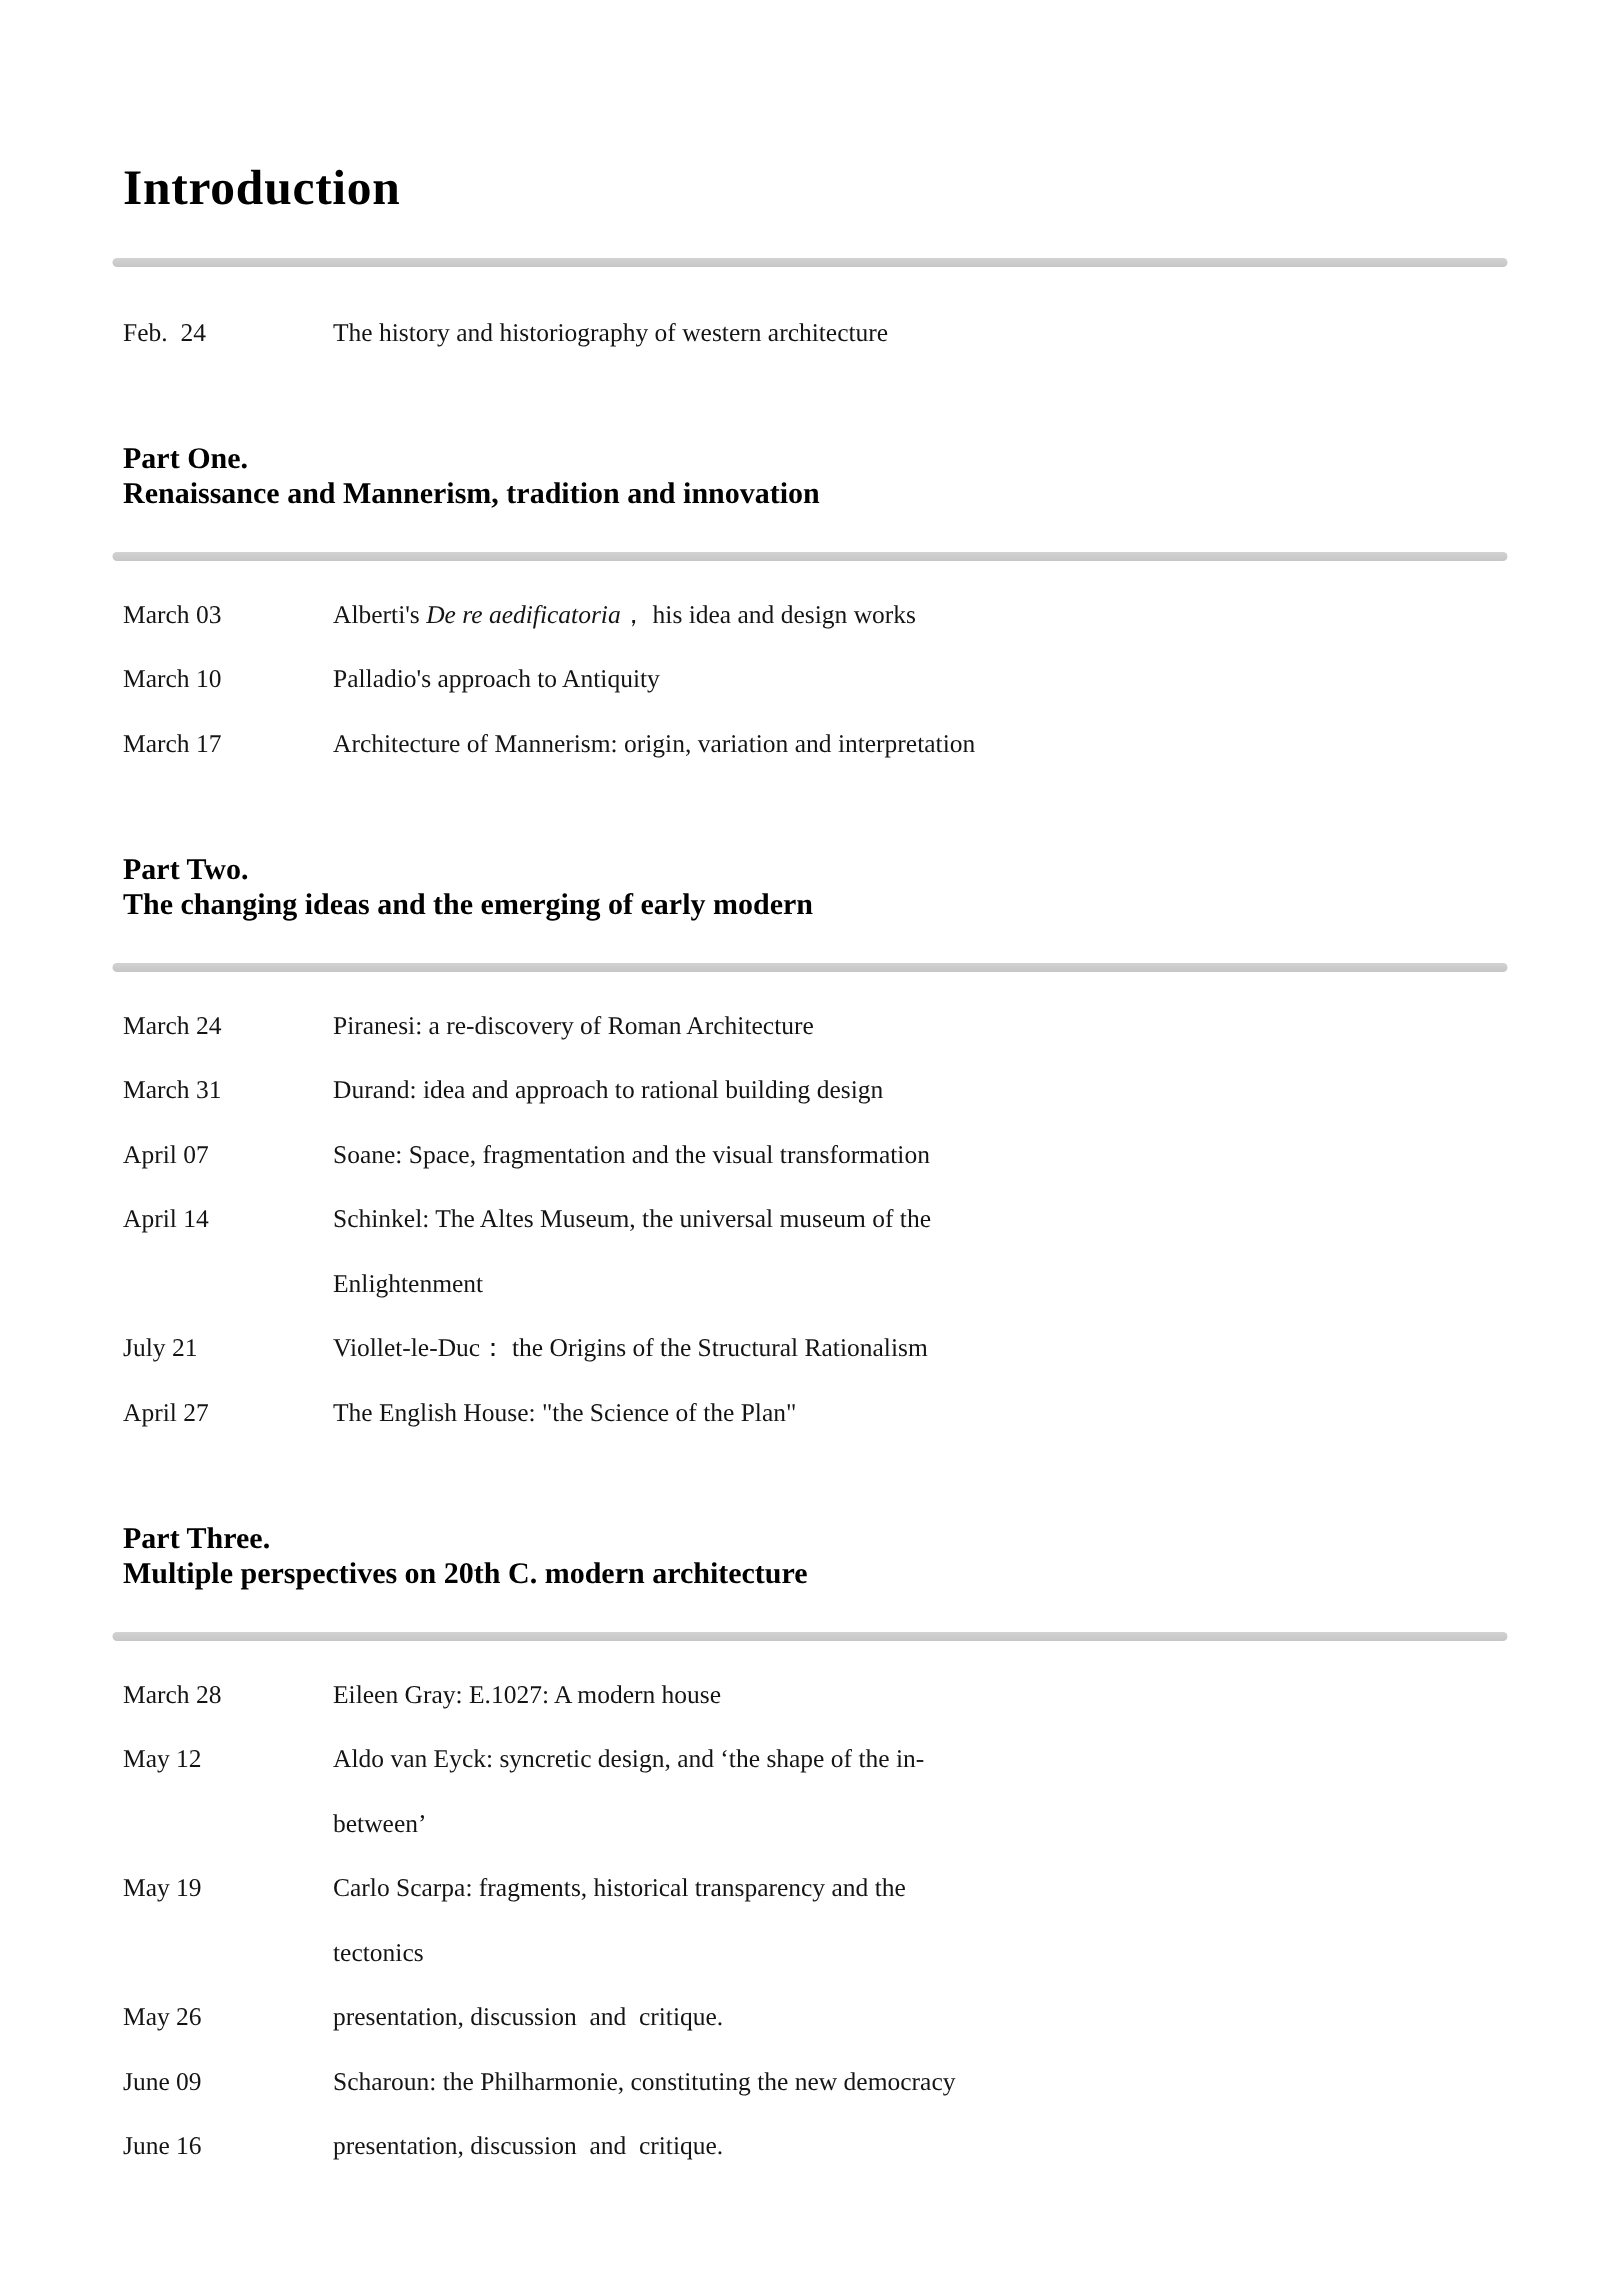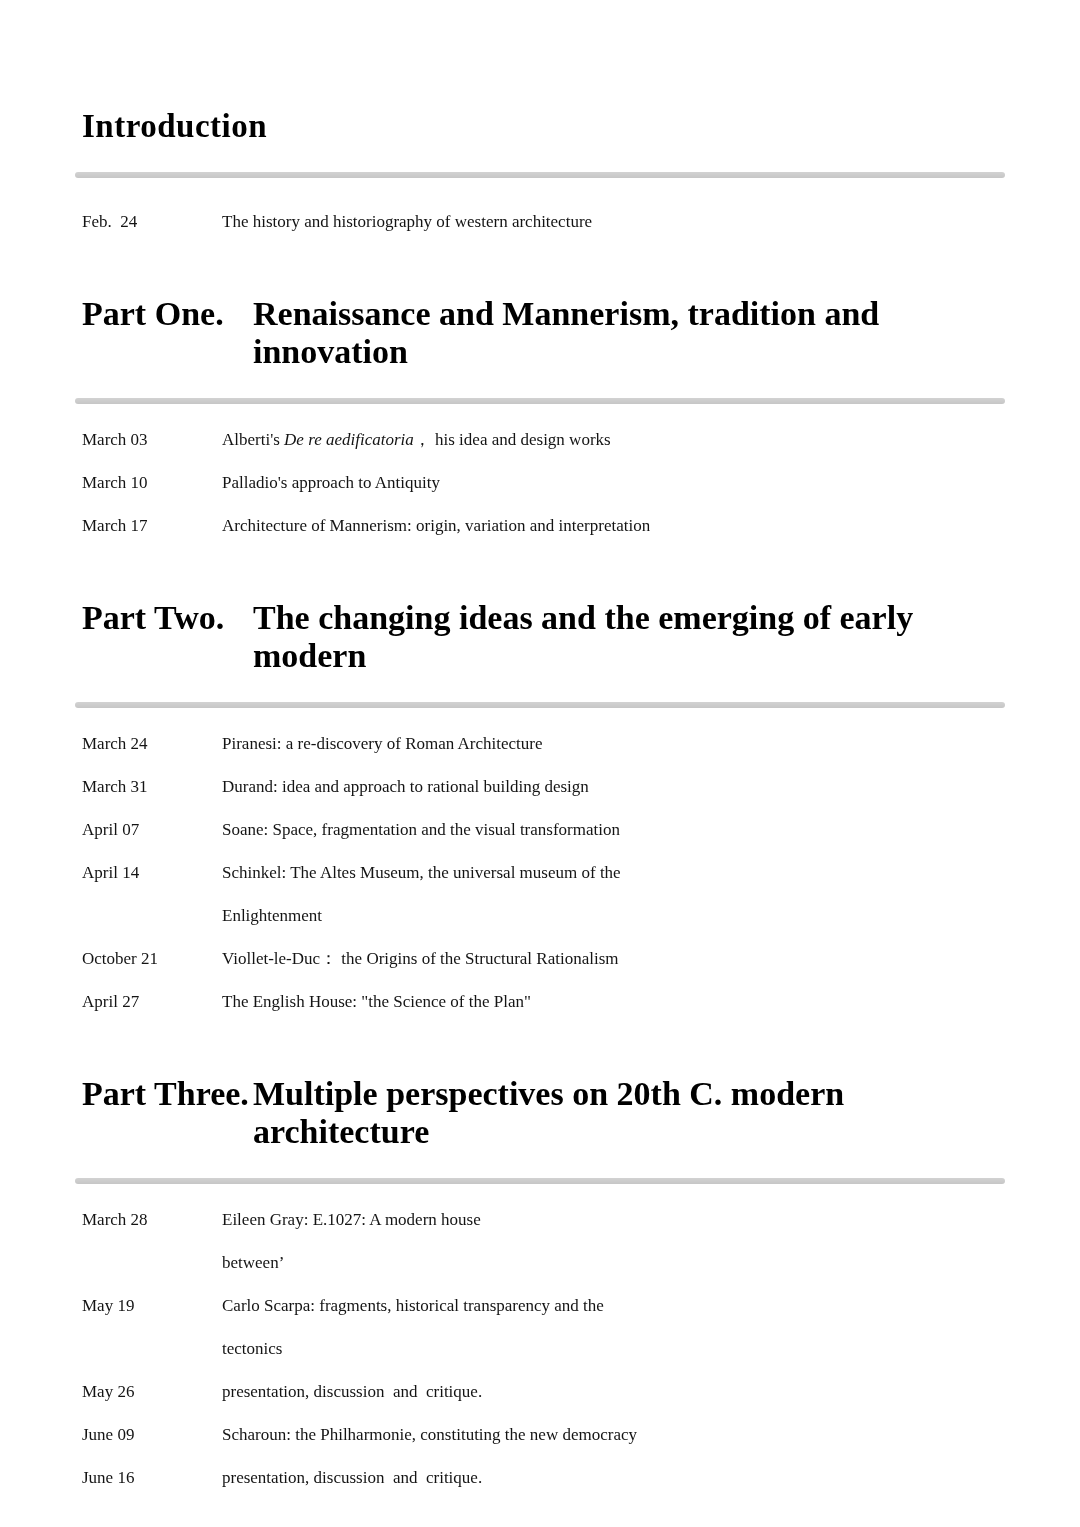--- a/index.html
+++ b/index.html
@@ -38,23 +38,24 @@
     flex: none;
     width: 140px;
     white-space: pre;
   }
   .txt { white-space: pre-wrap; }
   .txt em { font-style: italic; }
 
   .part-heading {
     display: flex;
     margin: 52px 0 0 7px;
-    font-size: 34px;
+    font-size: 20px;
     font-weight: 700;
     color: #000;
+    flex-direction: column;
   }
   .part-label { flex: none; width: 171px; white-space: pre; }
 
   .intro-rows { margin-top: 22px; }
 </style>
 </head>
 <body>
 
 <div class="page">
 
@@ -109,38 +110,42 @@
     </div>
     <div class="row">
       <span class="date">April 14</span>
       <span class="txt">Schinkel: The Altes Museum, the universal museum of the</span>
     </div>
     <div class="row">
       <span class="date"></span>
       <span class="txt">Enlightenment</span>
     </div>
     <div class="row">
-      <span class="date">October 21</span>
+      <span class="date">July 21</span>
       <span class="txt">Viollet-le-Duc： the Origins of the Structural Rationalism</span>
     </div>
     <div class="row">
       <span class="date">April 27</span>
       <span class="txt">The English House: "the Science of the Plan"</span>
     </div>
   </div>
 
   <div class="part-heading">
     <span class="part-label">Part Three.</span>
     <span class="part-title">Multiple perspectives on 20th C. modern architecture</span>
   </div>
   <div class="divider"></div>
   <div class="rows">
     <div class="row">
       <span class="date">March 28</span>
       <span class="txt">Eileen Gray: E.1027: A modern house</span>
+    </div>
+    <div class="row">
+      <span class="date">May 12</span>
+      <span class="txt">Aldo van Eyck: syncretic design, and ‘the shape of the in-</span>
     </div>
     <div class="row">
       <span class="date"></span>
       <span class="txt">between’</span>
     </div>
     <div class="row">
       <span class="date">May 19</span>
       <span class="txt">Carlo Scarpa: fragments, historical transparency and the</span>
     </div>
     <div class="row">

